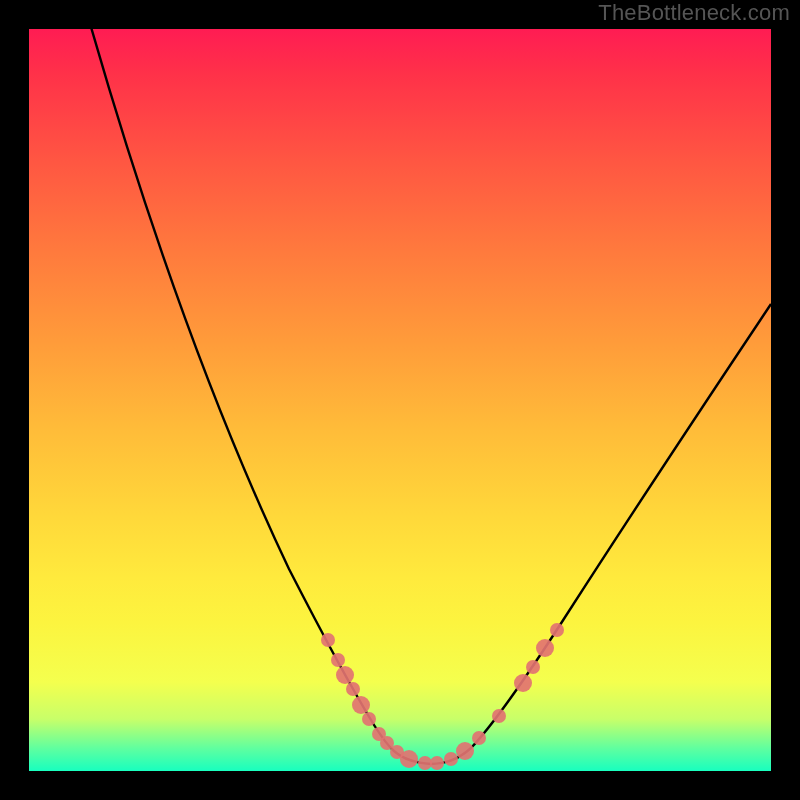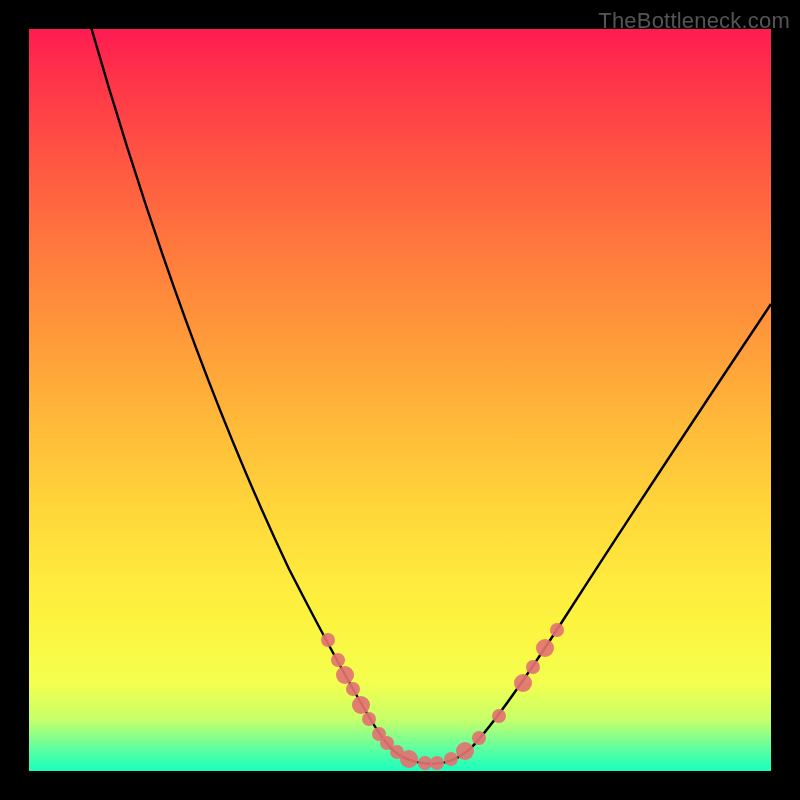--- a/index.html
+++ b/index.html
@@ -14,21 +14,21 @@
   .frame {
     position: absolute;
     left: 29px;
     top: 29px;
     width: 742px;
     height: 742px;
     overflow: hidden;
   }
   .credit {
     position: absolute;
-    top: 8px;
+    top: 0;
     right: 10px;
     color: #555;
     font-size: 22px;
     font-weight: 500;
     letter-spacing: 0.2px;
   }
   .gradient {
     position: absolute;
     left: 0; top: 0; right: 0; bottom: 0;
     background: linear-gradient(

